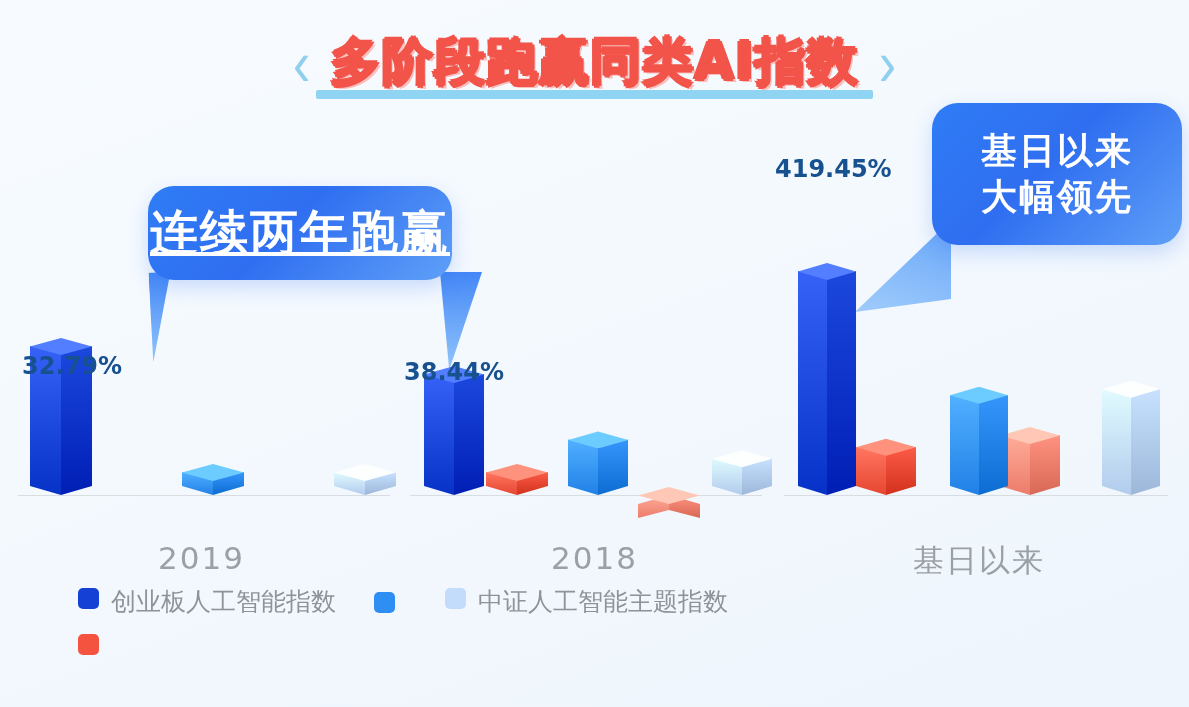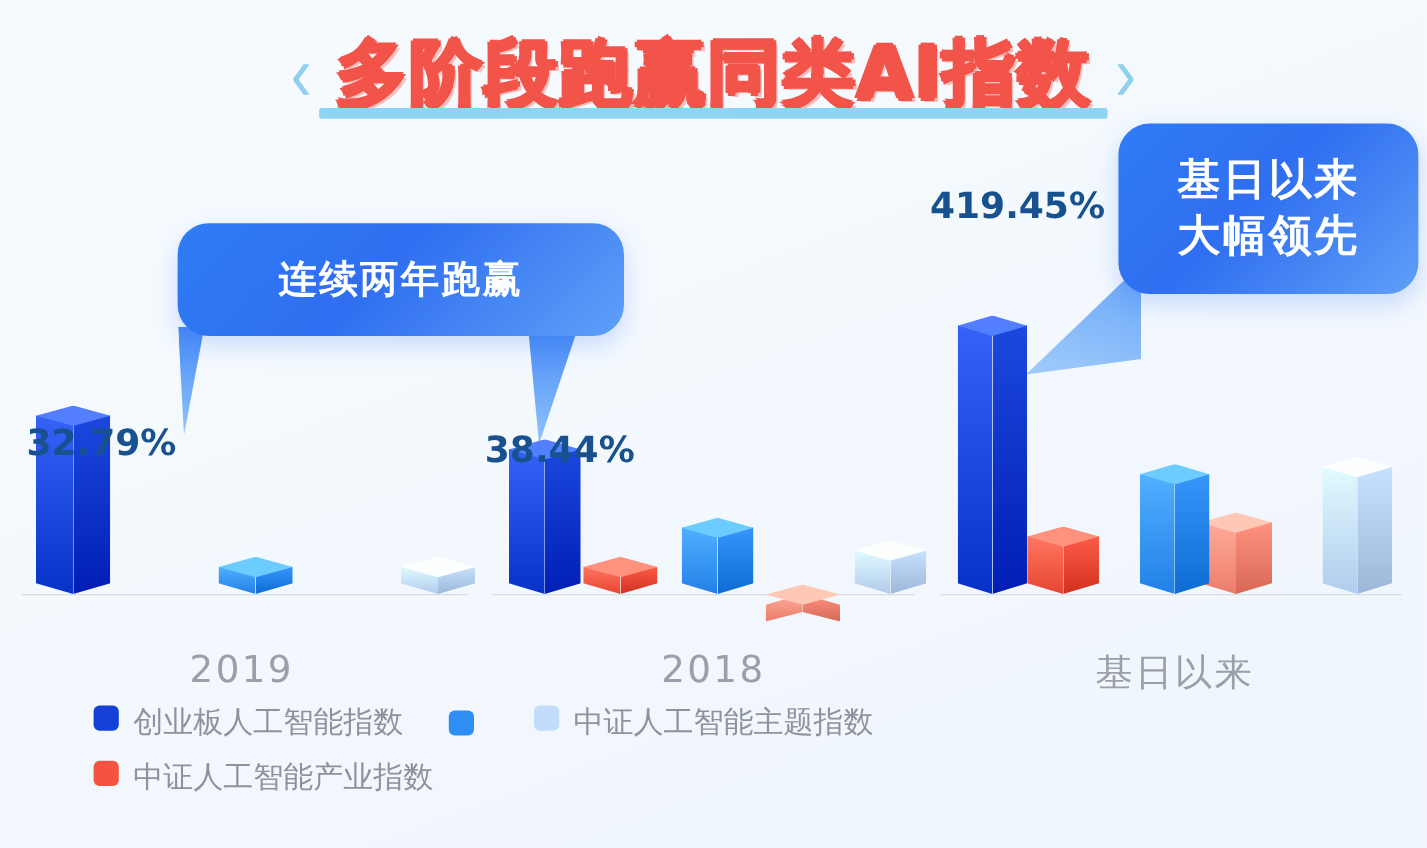--- a/index.html
+++ b/index.html
@@ -15,21 +15,21 @@
   .title-wrap{
     position:absolute;left:0;top:34px;width:1189px;
     display:flex;align-items:center;justify-content:center;gap:14px;
   }
   .chev{
     font-size:52px;line-height:52px;color:#8fd0f0;font-weight:400;
     transform:scaleY(1.25);
   }
   .title-block{position:relative;display:inline-block;padding:0 6px;}
   .title-txt{
-    font-size:61px;line-height:56px;font-weight:800;letter-spacing:1px;
+    font-size:51px;line-height:56px;font-weight:800;letter-spacing:1px;
     color:#f2544a;
     font-family:"DejaVu Sans","Liberation Sans",sans-serif;
     text-shadow:
        2px 0 0 #f2544a, -2px 0 0 #f2544a, 0 2px 0 #f2544a, 0 -2px 0 #f2544a,
        3px 3px 0 rgba(255,120,110,.45);
     white-space:nowrap;
   }
   .title-underline{
     position:absolute;left:-8px;right:-8px;bottom:-9px;height:9px;
     background:#8fd4f2;border-radius:2px;
@@ -37,21 +37,21 @@
 
   
   .bubble{
     position:absolute;border-radius:26px;
     background:linear-gradient(135deg,#2f7cf6 0%,#2f6ef0 45%,#5fa0f8 100%);
     box-shadow:0 8px 20px rgba(47,110,240,.22);
     color:#ffffff;display:flex;align-items:center;justify-content:center;
     text-align:center;font-weight:700;
     font-family:"DejaVu Sans","Liberation Sans",sans-serif;
   }
-  #bubble1{left:148px;top:186px;width:372px;height:94px;font-size:32px;letter-spacing:2px;}
+  #bubble1{left:148px;top:186px;width:304px;height:94px;font-size:48px;letter-spacing:2px;text-decoration:underline;}
   #bubble2{left:932px;top:103px;width:250px;height:142px;font-size:36px;line-height:46px;letter-spacing:2px;}
   .bubble-lines{display:flex;flex-direction:column;}
 
   .tail{position:absolute;}
   
   #tail1a{
     left:150px;top:272px;width:22px;height:90px;
     background:linear-gradient(180deg,#3b82f6,#8cc2fb);
     clip-path:polygon(0 0,100% 0,8% 100%);
     transform:rotate(-2deg);opacity:.95;
@@ -91,21 +91,21 @@
   .bar.pos .face-right{clip-path:polygon(0 8px,100% 0,100% calc(100% - 9px),0 100%);}
   .bar.pos .face-top{clip-path:polygon(50% 0,100% 50%,50% 100%,0 50%);}
 
   
   .bar.neg .face-left{clip-path:polygon(0 9px,100% 0,100% calc(100% - 8px),0 100%);}
   .bar.neg .face-right{clip-path:polygon(0 0,100% 9px,100% 100%,0 calc(100% - 8px));}
   .bar.neg .face-top{clip-path:polygon(50% 100%,100% 50%,50% 0,0 50%);}
 
   .val-label{
     position:absolute;color:#17518f;font-weight:700;
-    font-size:30px;letter-spacing:0px;white-space:nowrap;
+    font-size:24px;letter-spacing:0px;white-space:nowrap;
     font-family:"DejaVu Sans","Liberation Sans",sans-serif;
   }
   .grp-label{
     position:absolute;top:540px;color:#9aa0a6;font-size:31px;
     letter-spacing:2px;white-space:nowrap;
     font-family:"DejaVu Sans","Liberation Sans",sans-serif;
   }
 
   
   #legend{position:absolute;left:78px;top:588px;width:1040px;}
@@ -236,18 +236,17 @@
           <span class="swatch" style="background: rgb(47, 142, 244);"></span>
         </div>
         <div class="legend-item">
           <span class="swatch" style="background: rgb(195, 220, 251);"></span>
           <span class="legend-text">中证人工智能主题指数</span>
         </div>
       </div>
     <div class="legend-row" id="legend-row-2">
         <div class="legend-item">
           <span class="swatch" style="background: rgb(244, 84, 63);"></span>
-          <span class="legend-text">中证人工智能产业指数</span>
         </div>
       </div>
   </div>
 
 </div>
 
 </body></html>

